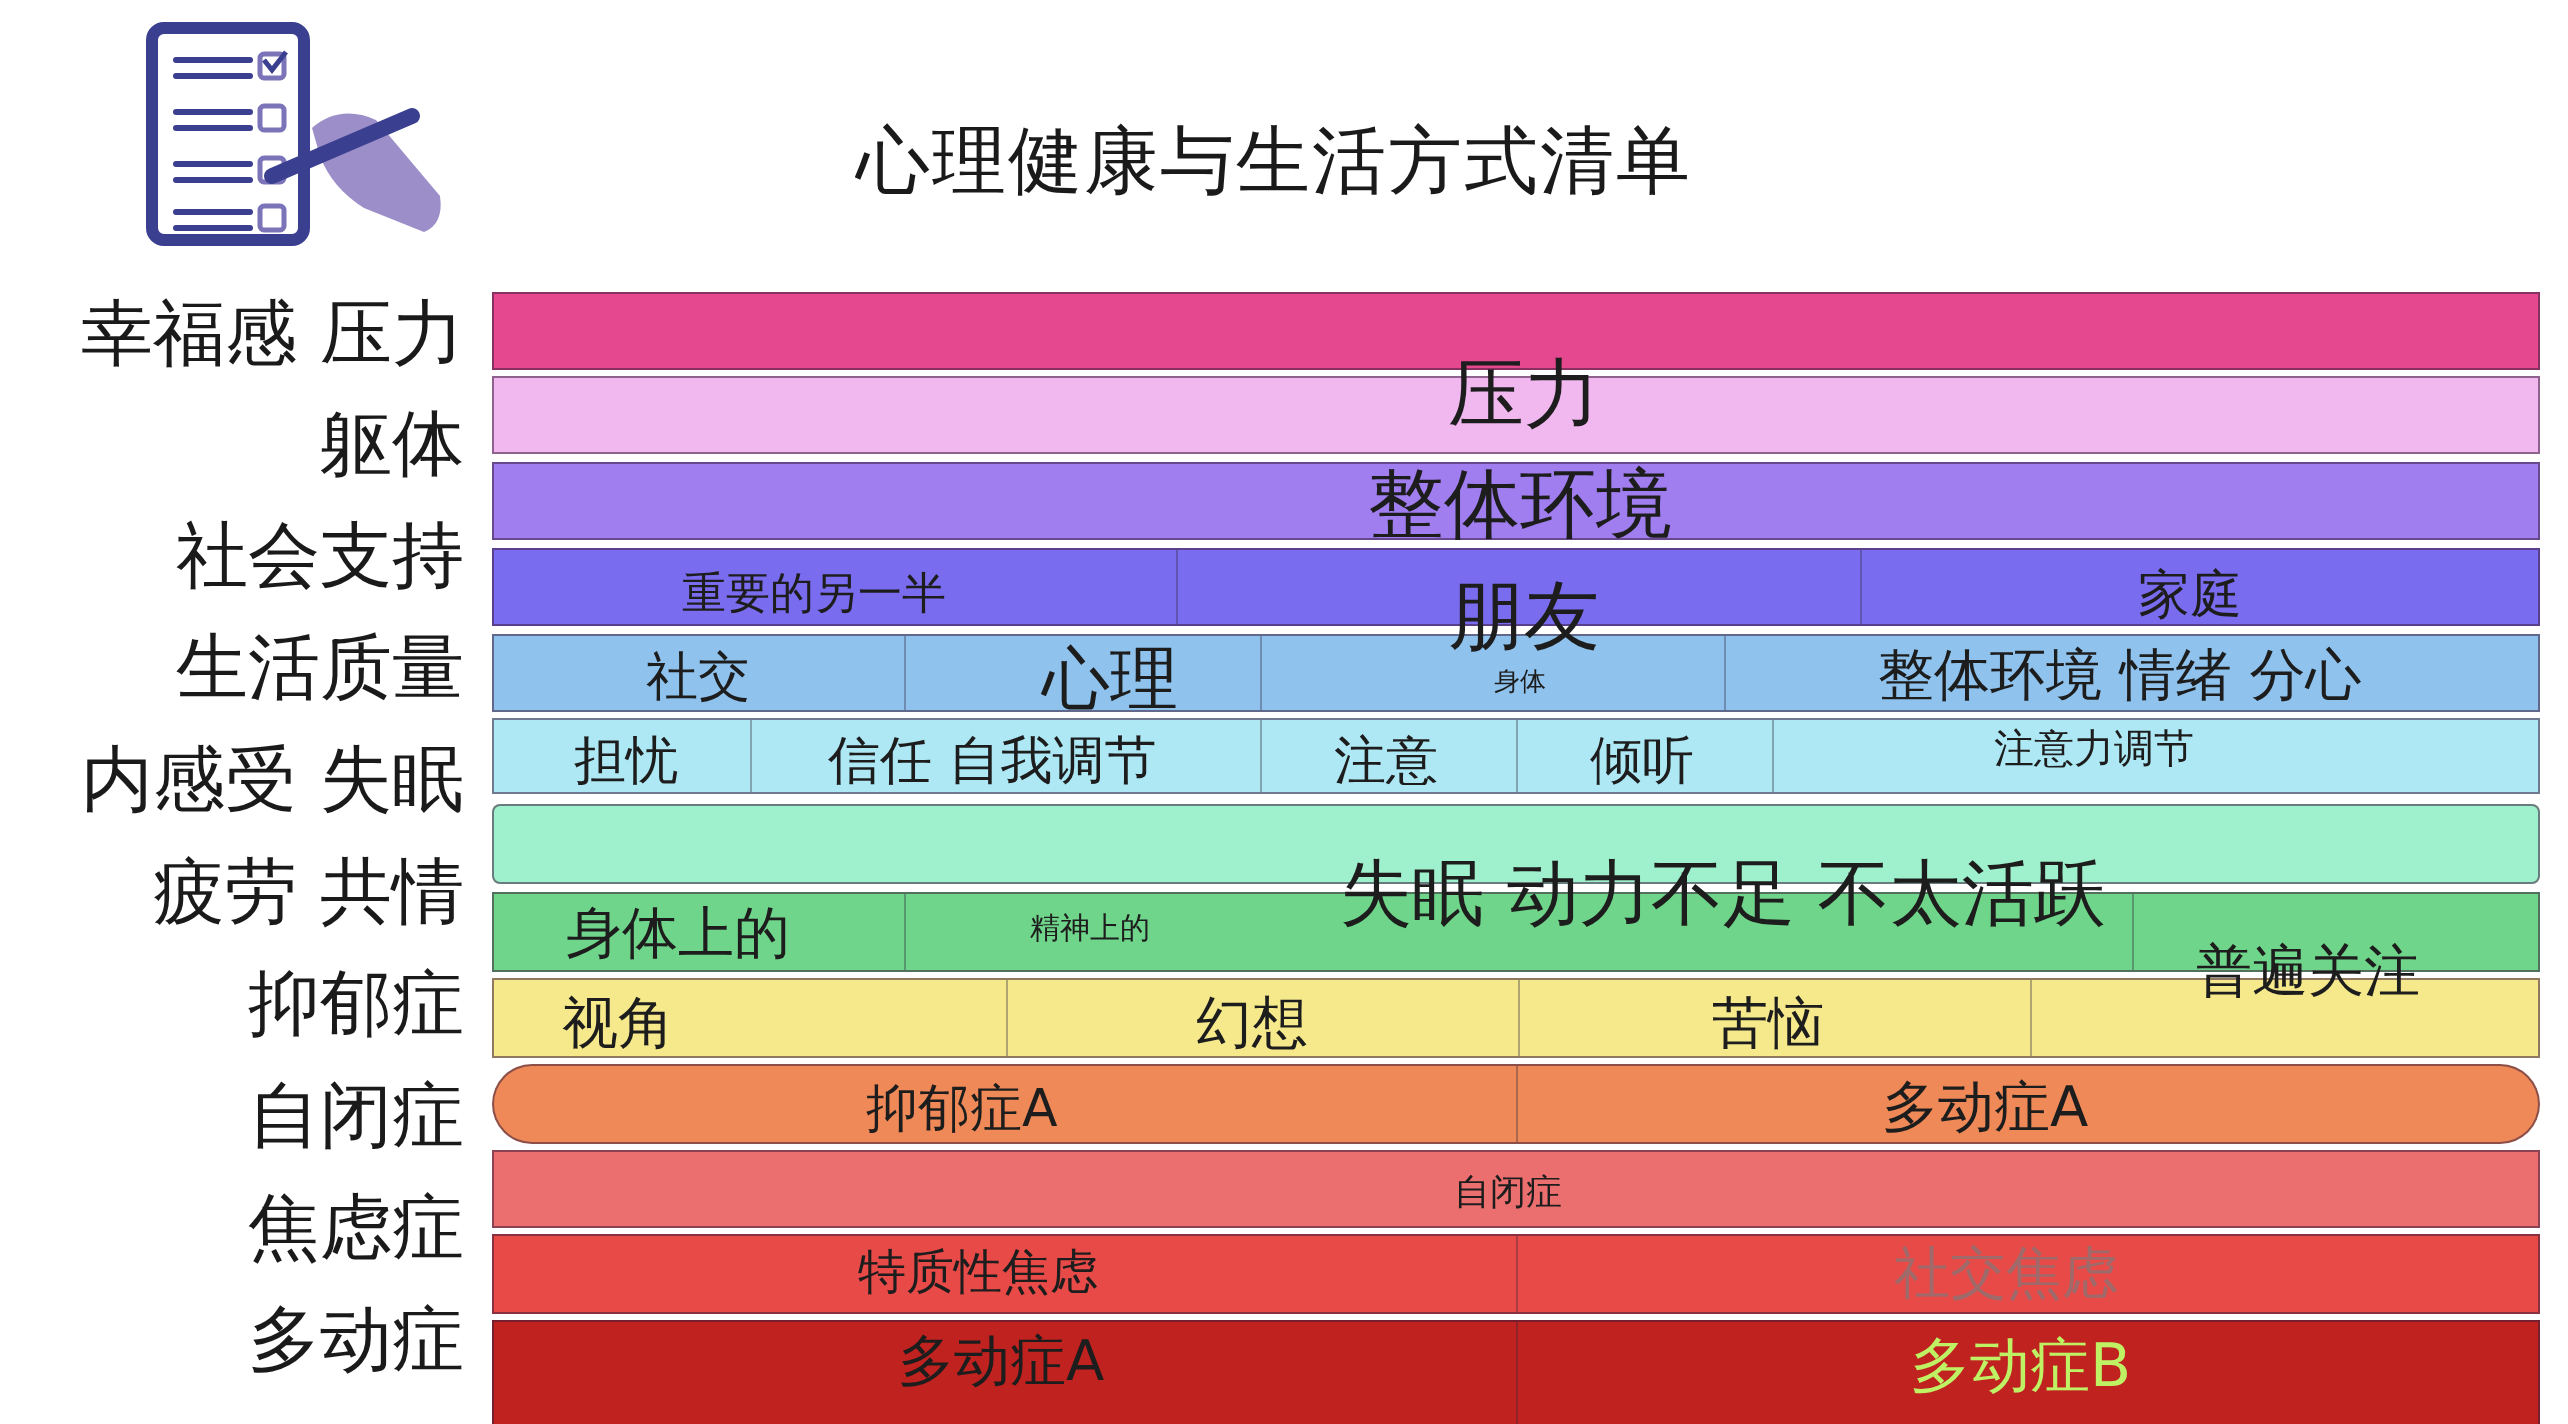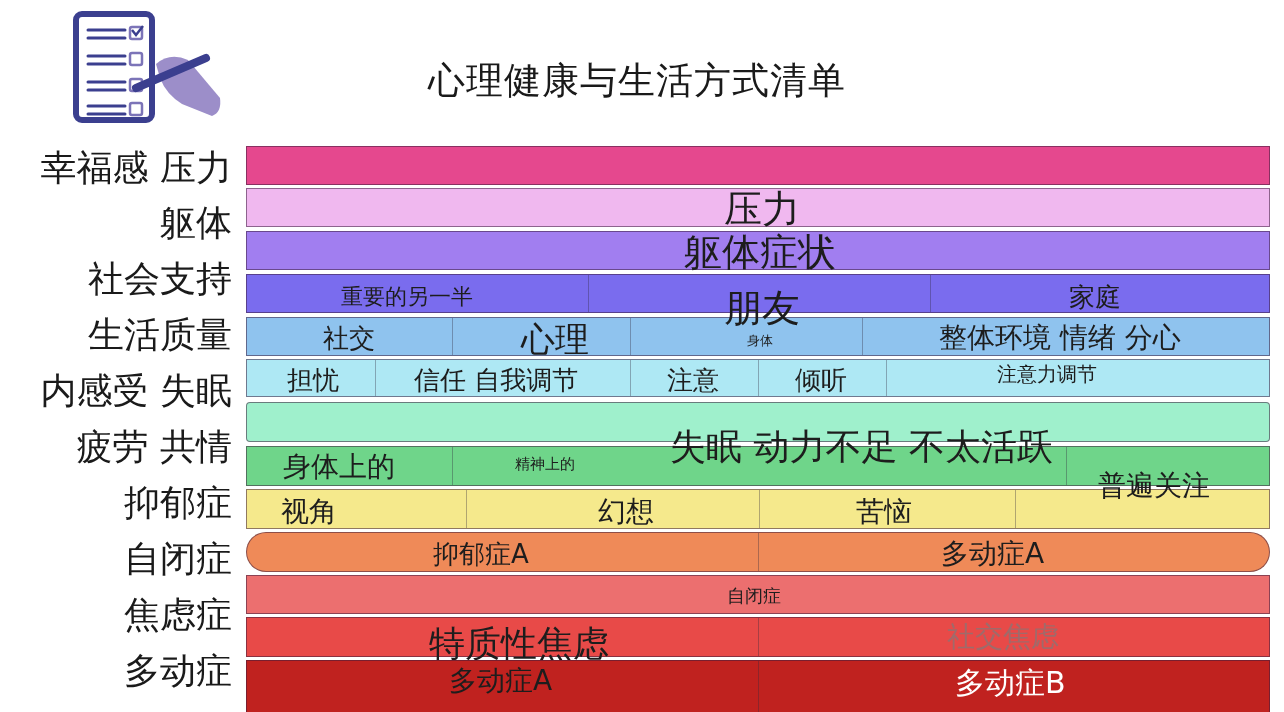--- a/index.html
+++ b/index.html
@@ -113,21 +113,21 @@
   <div class="cell" style="left:0;width:206px">
     <span class="t" style="left:36px;top:1px;font-size:28px">身体上的</span>
   </div>
   <div class="cell" style="left:206px;width:614px">
     <span class="t" style="left:62px;top:8px;font-size:15px">精神上的</span>
   </div>
   <div class="cell" style="left:820px;width:202px"></div>
 </div>
 
 <div class="row" style="top:489px;height:40px;background:#f5e98c;">
-  <div class="cell" style="left:0;width:220px">
+  <div class="cell" style="left:0;width:257px">
     <span class="t" style="left:34px;top:3px;font-size:28px">视角</span>
   </div>
   <div class="cell" style="left:257px;width:256px">
     <span class="t" style="left:94px;top:3px;font-size:28px">幻想</span>
   </div>
   <div class="cell" style="left:513px;width:256px">
     <span class="t" style="left:96px;top:3px;font-size:28px">苦恼</span>
   </div>
   <div class="cell" style="left:769px;width:253px"></div>
 </div>
@@ -142,33 +142,33 @@
 </div>
 
 <div class="row" style="top:575px;height:39px;background:#ec6f6f;">
   <div class="cell" style="left:0;width:1022px">
     <span class="t" style="left:480px;top:8px;font-size:18px">自闭症</span>
   </div>
 </div>
 
 <div class="row" style="top:617px;height:40px;background:#e84a48;">
   <div class="cell" style="left:0;width:512px">
-    <span class="t" style="left:182px;top:2px;font-size:36px">特质性焦虑</span>
+    <span class="t" style="left:182px;top:2px;font-size:24px">特质性焦虑</span>
   </div>
   <div class="cell" style="left:512px;width:510px">
     <span class="t" style="left:188px;top:0px;font-size:28px;color:#a06a6a">社交焦虑</span>
   </div>
 </div>
 
 <div class="row" style="top:660px;height:54px;background:#c0221f;">
   <div class="cell" style="left:0;width:512px">
     <span class="t" style="left:202px;top:1px;font-size:28px">多动症A</span>
   </div>
   <div class="cell" style="left:512px;width:510px">
-    <span class="t" style="left:196px;top:2px;font-size:30px;color:#ffffff">多动症B</span>
+    <span class="t" style="left:196px;top:2px;font-size:30px;color:#bef264">多动症B</span>
   </div>
 </div>
 
-<span class="t" style="left:724px;top:184px;font-size:38px">压力</span>
-<span class="t" style="left:684px;top:227px;font-size:38px">躯体症状</span>
+<span class="t" style="left:724px;top:172px;font-size:38px">压力</span>
+<span class="t" style="left:684px;top:227px;font-size:38px">整体环境</span>
 <span class="t" style="left:724px;top:283px;font-size:38px">朋友</span>
 <span class="t" style="left:670px;top:423px;font-size:36px">失眠 动力不足 不太活跃</span>
 <span class="t" style="left:1098px;top:467px;font-size:28px">普遍关注</span>
 
 </body></html>

